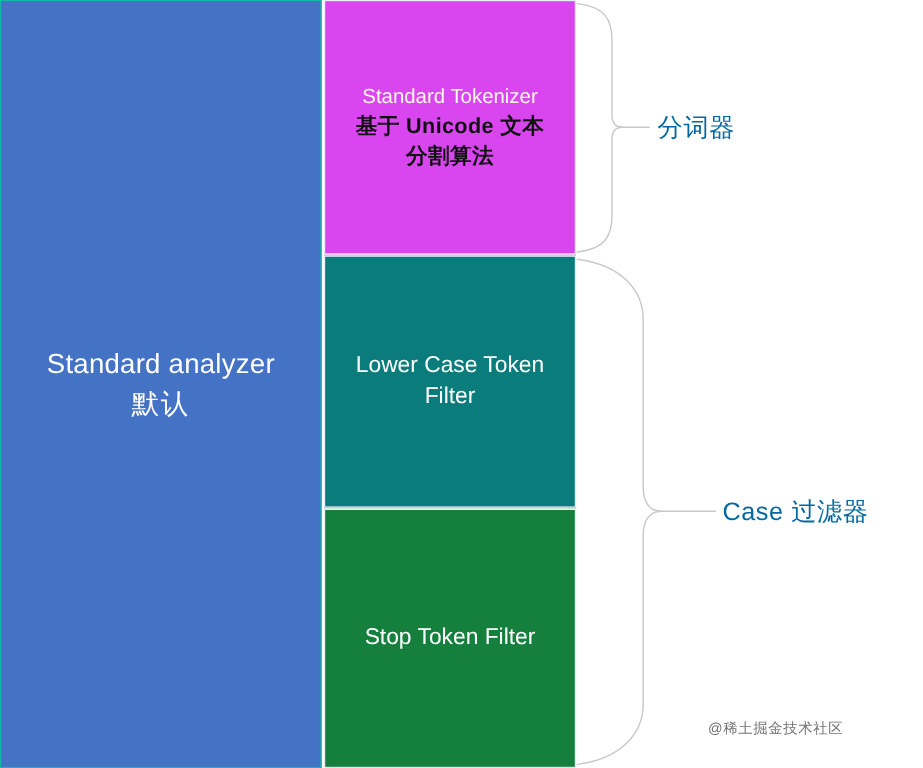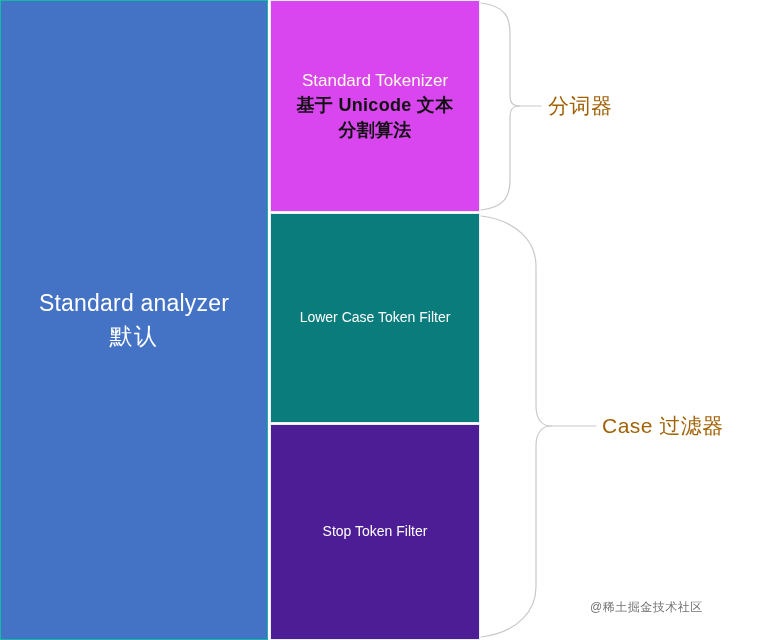--- a/index.html
+++ b/index.html
@@ -66,56 +66,56 @@
     background: #d946ef;
   }
   .stage-lowercase {
     top: 213px;
     height: 210px;
     background: #0B7C7C;
   }
   .stage-stop {
     top: 424px;
     height: 216px;
-    background: #4c1d95;
+    background: #15803d;
   }
   .stage-inner {
     padding: 0 8px;
     line-height: 1.38;
   }
   .tok-en {
     color: #FFF9E8;
     font-size: 17px;
     white-space: nowrap;
   }
   .tok-cn {
     color: #111111;
     font-size: 18px;
     font-weight: bold;
     letter-spacing: 0.3px;
   }
   .filter-en {
     color: #ffffff;
-    font-size: 14px;
+    font-size: 19px;
   }
 
   
   #braces {
     position: absolute;
     left: 0;
     top: 0;
     width: 769px;
     height: 640px;
     pointer-events: none;
   }
 
   
   .side-label {
     position: absolute;
-    color: #a16207;
+    color: #0369a1;
     font-size: 21px;
     white-space: nowrap;
     letter-spacing: 0.5px;
   }
   .label-tokenizer {
     left: 548px;
     top: 92px;
   }
   .label-filters {
     left: 602px;

